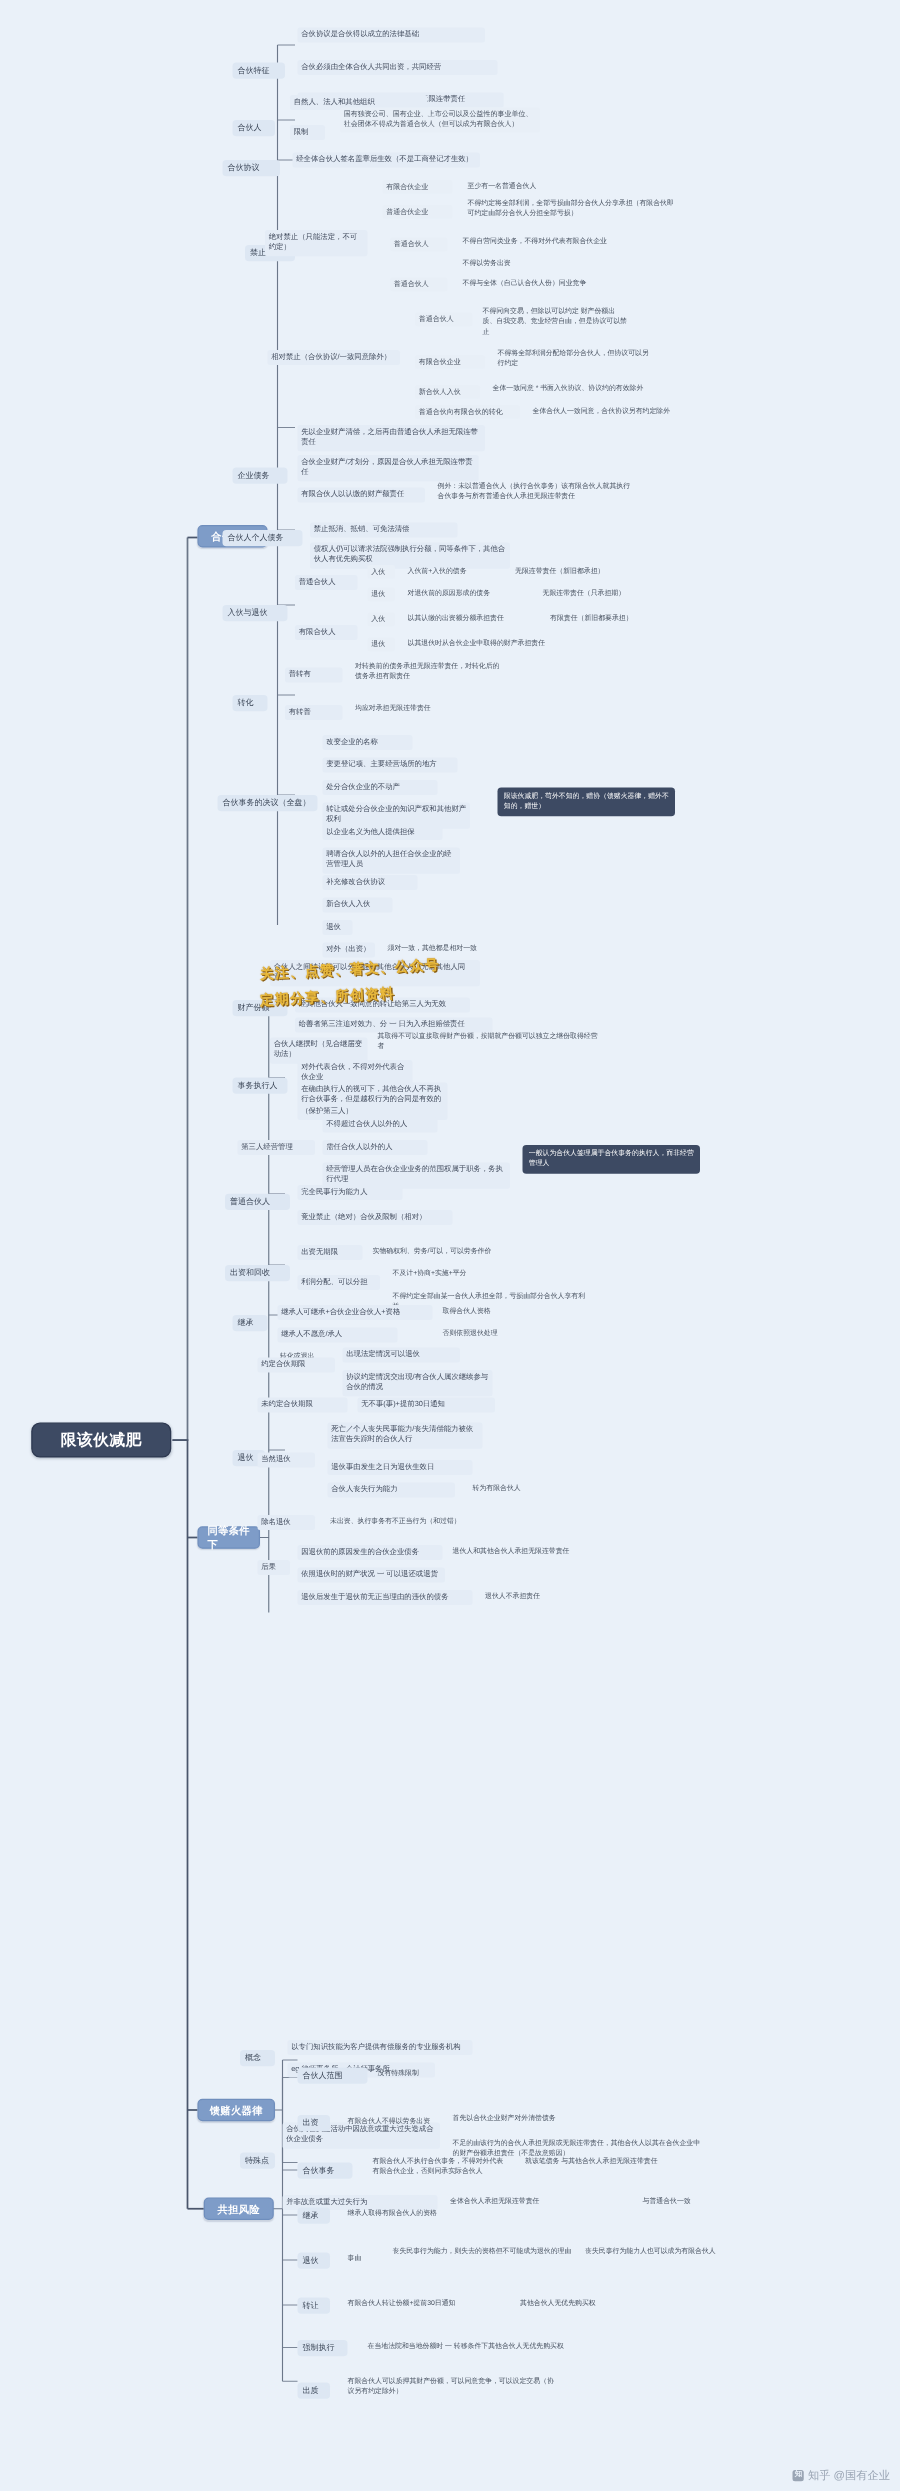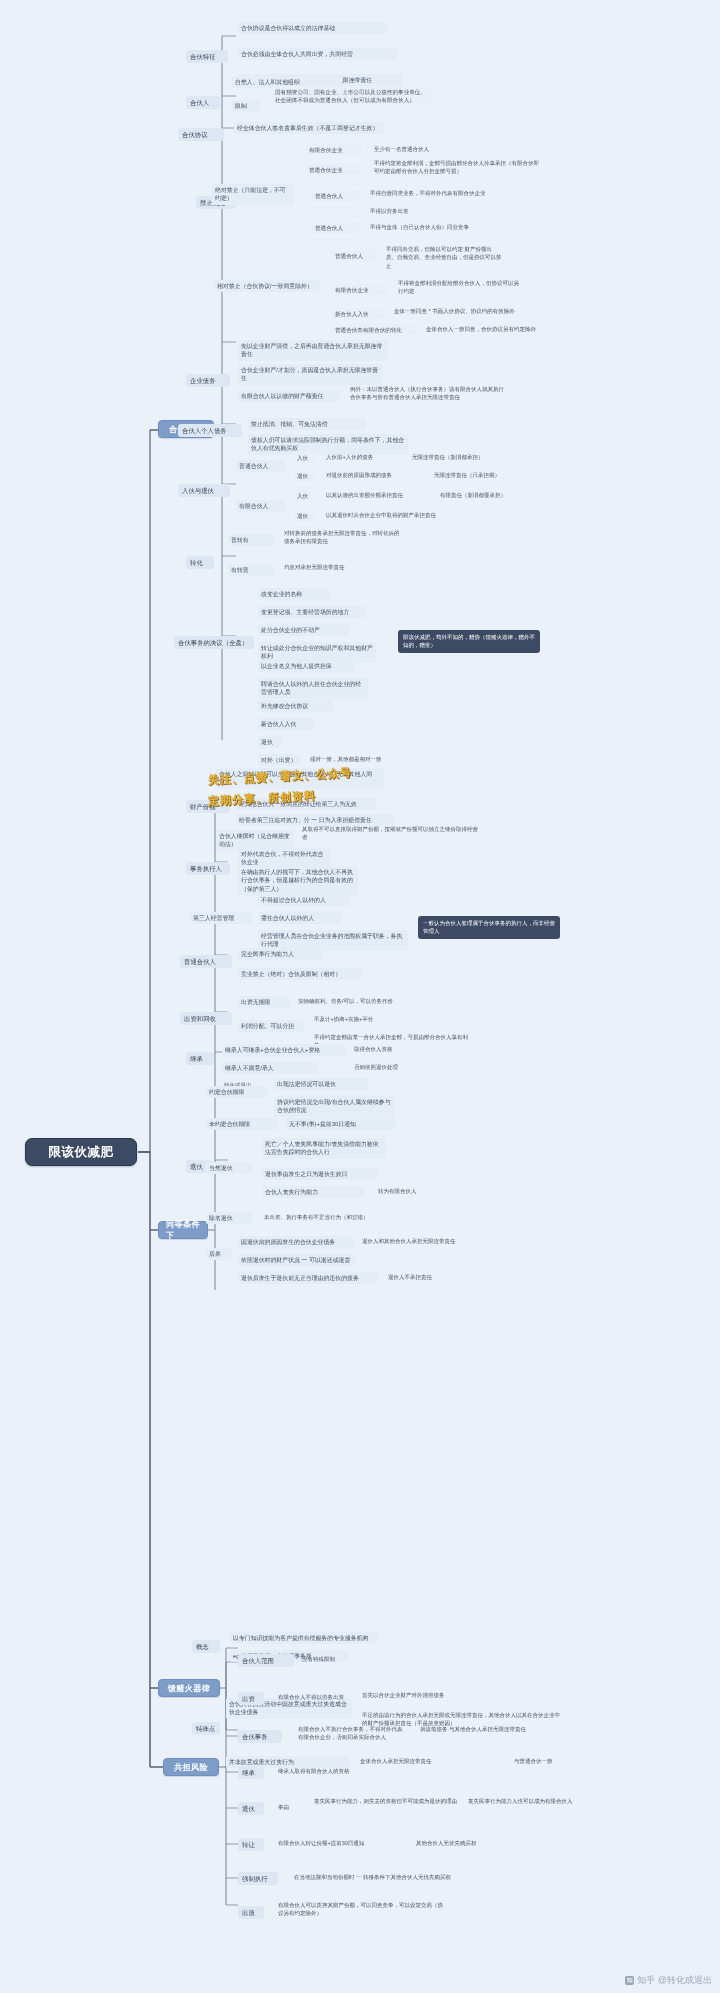--- a/index.html
+++ b/index.html
@@ -305,16 +305,16 @@
   <div class="node lvl2" style="left:238px;top:1872px;width:40px;">强制执行</div>
   <div class="node leaf" style="left:292px;top:1872px;width:168px;">在当地法院和当地份额时 一 转移条件下其他合伙人无优先购买权</div>
   <div class="node lvl2" style="left:238px;top:1906px;width:26px;">出质</div>
   <div class="node leaf" style="left:276px;top:1900px;width:170px;">有限合伙人可以质押其财产份额，可以同意竞争，可以设定交易（协议另有约定除外）</div>
 
   <div class="promo" style="left:208px;top:768px;">关注、点赞、著文、公众号</div>
   <div class="promo" style="left:208px;top:790px;">定期分享、所创资料</div>
 
   <div class="sig">
     <span class="mark">知</span>
-    <span>知乎 @转化或退出</span>
+    <span>知乎 @国有企业</span>
   </div>
 
 </div>
 
 </body></html>

